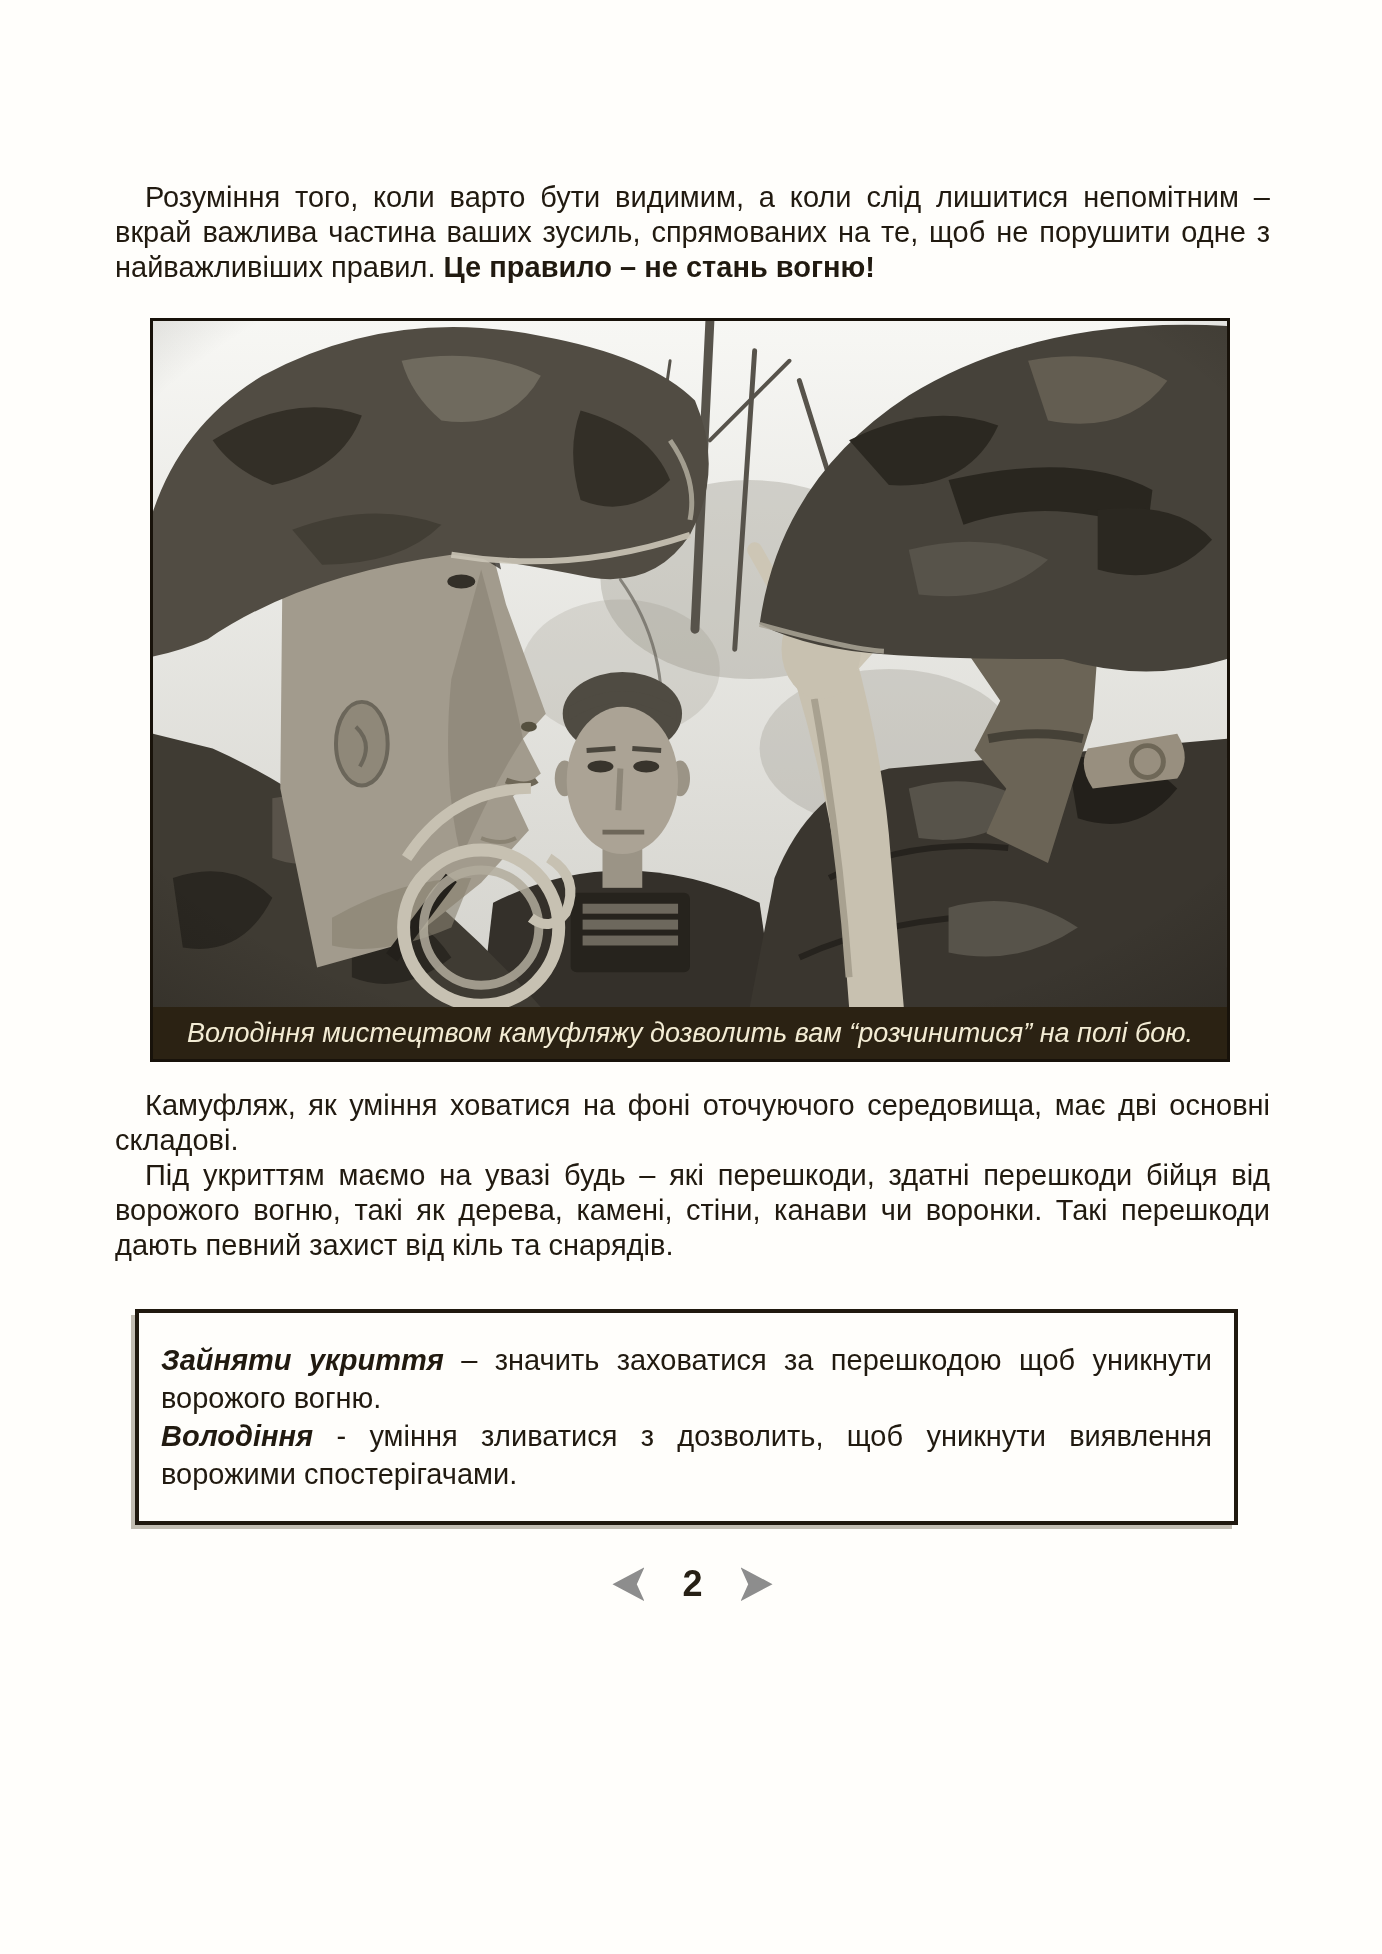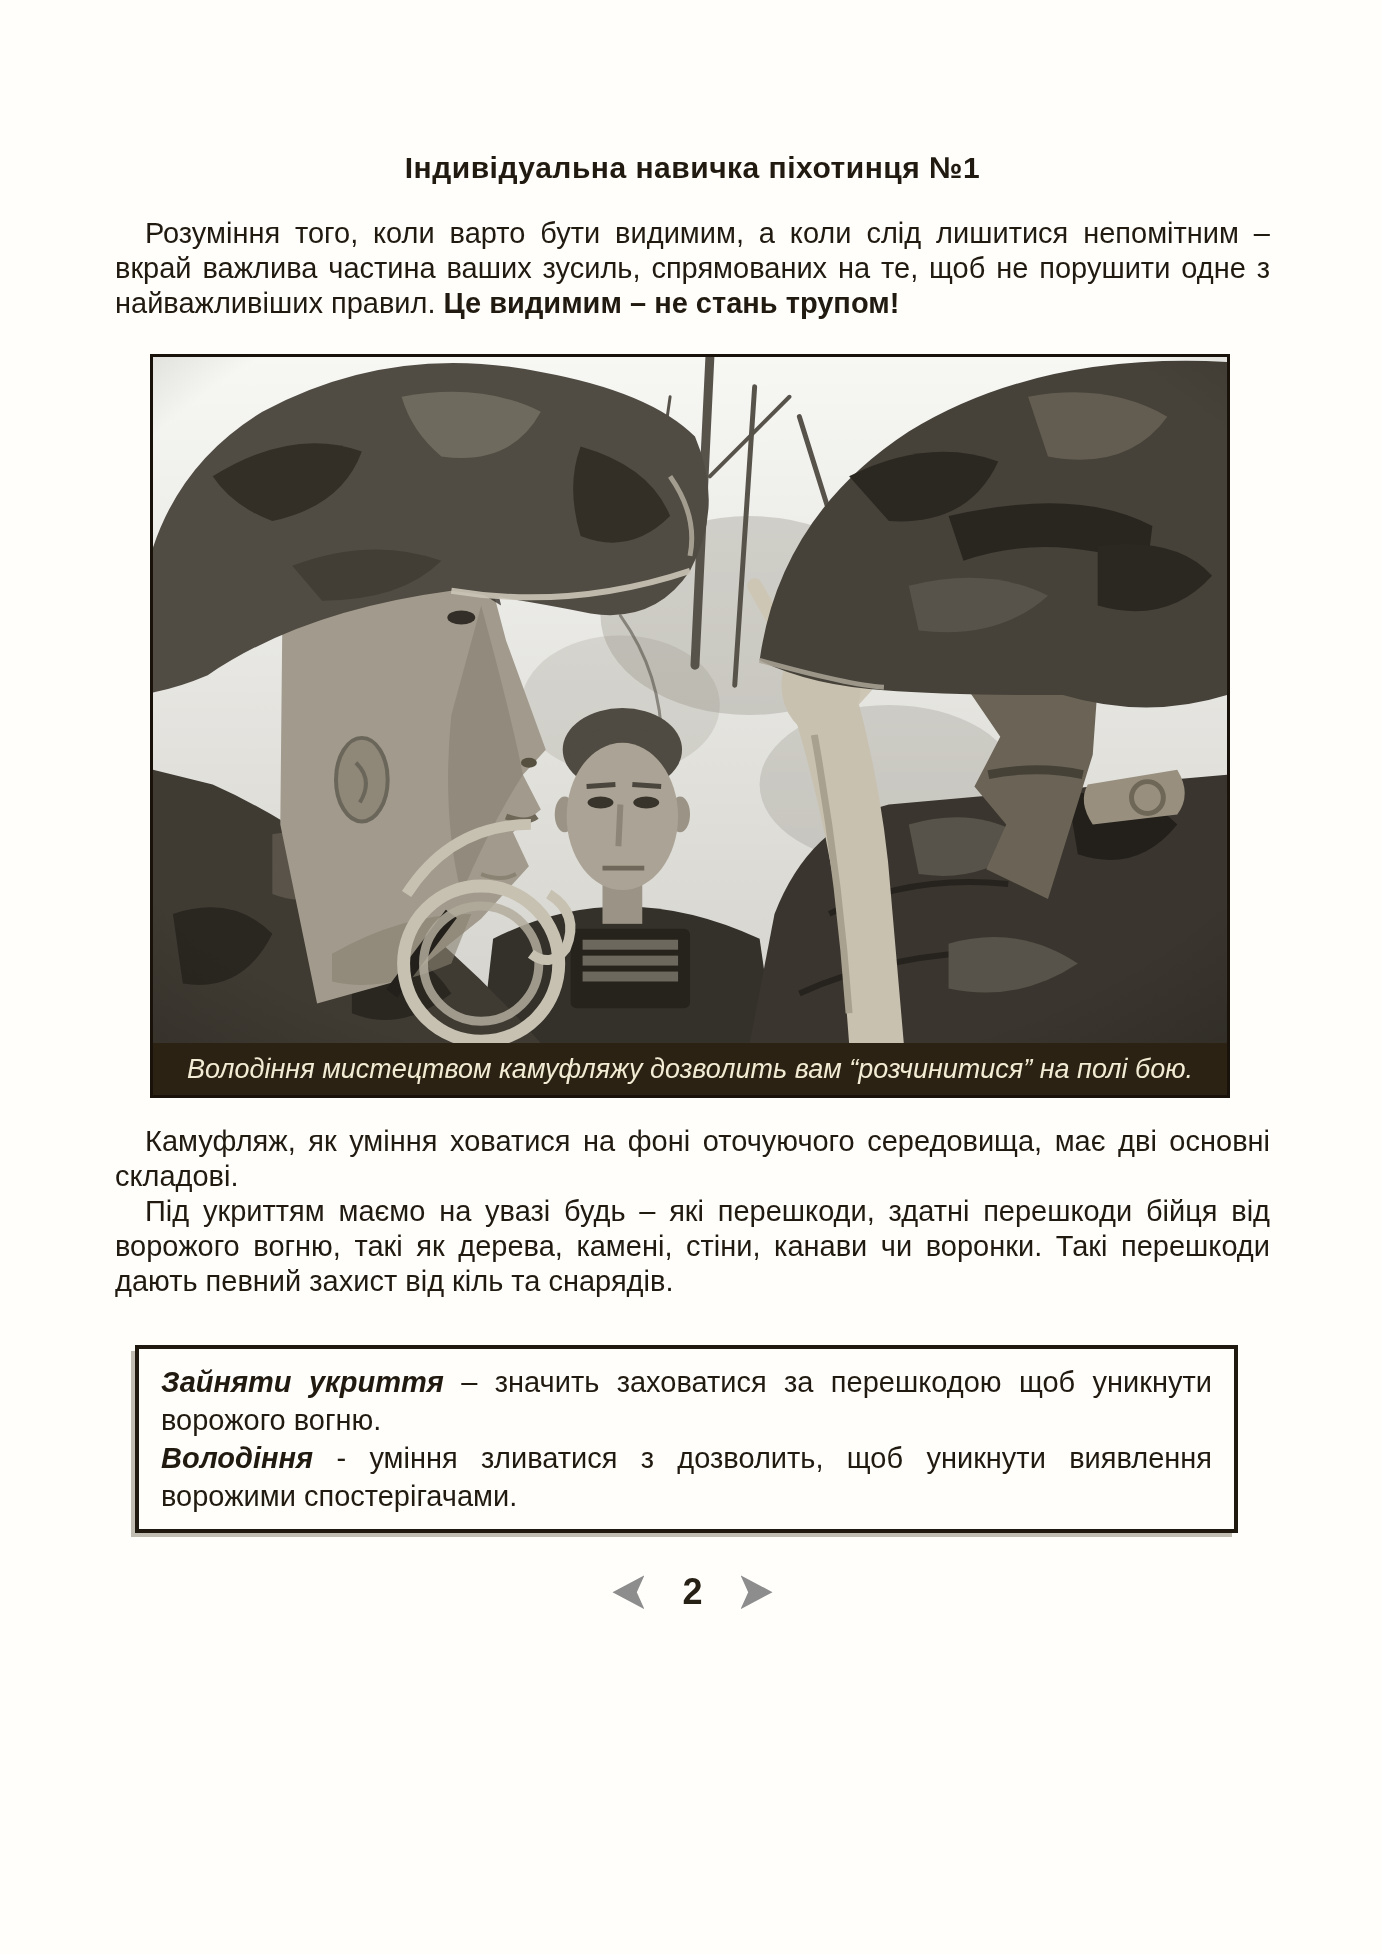--- a/index.html
+++ b/index.html
@@ -53,21 +53,21 @@
     color: #f3ecd4;
     font-style: italic;
     font-size: 27px;
   }
   .after-photo { margin-top: 26px; }
   .def-box {
     margin: 46px 32px 0 20px;
     border: 4px solid #20190f;
     box-shadow: -5px 5px 0 -1px #c2bdb2;
     background: #fffefb;
-    padding: 14px 22px;
+    padding: 28px 22px;
     box-sizing: border-box;
   }
   .def-box p { margin: 0; font-size: 29px; line-height: 38px; text-align: justify; }
   .term { font-weight: bold; font-style: italic; }
   .page-footer {
     margin-top: 38px;
     display: flex;
     align-items: center;
     justify-content: center;
     gap: 38px;
@@ -75,24 +75,23 @@
   .page-number { font-size: 36px; font-weight: bold; color: #272015; }
   .nav-arrow { width: 32px; height: 34px; background: #8d8d8d; border: 0; padding: 0; cursor: pointer; }
   .nav-arrow.left  { clip-path: polygon(0 50%, 100% 0, 76% 50%, 100% 100%); }
   .nav-arrow.right { clip-path: polygon(100% 50%, 0 0, 24% 50%, 0 100%); }
 </style>
 </head>
 <body>
 
 <div class="page">
 
-  <div class="kicker">Індивідуальна навичка піхотинця №1</div>
-
-
-  <p class="bodytext para intro"><span>Розуміння того, коли варто бути видимим, а коли слід лишитися непомітним – вкрай важлива частина ваших зусиль, спрямованих на те, щоб не порушити одне з найважливіших правил. </span><strong>Це видимим – не стань трупом!</strong></p>
+
+
+  <p class="bodytext para intro"><span>Розуміння того, коли варто бути видимим, а коли слід лишитися непомітним – вкрай важлива частина ваших зусиль, спрямованих на те, щоб не порушити одне з найважливіших правил. </span><strong>Це правило – не стань вогню!</strong></p>
 
   <figure class="figure-wrap" style="margin-top:33px;margin-bottom:0;margin-right:0;">
     <svg viewBox="0 0 1080 690" xmlns="http://www.w3.org/2000/svg" role="img">
       <defs>
         <linearGradient id="sky" x1="0" y1="0" x2="0" y2="1">
           <stop offset="0" stop-color="#f7f7f4"></stop>
           <stop offset="1" stop-color="#d3d2cc"></stop>
         </linearGradient>
         <radialGradient id="vig" cx="0.5" cy="0.45" r="0.8">
           <stop offset="0.75" stop-color="rgba(15,12,8,0)"></stop>

